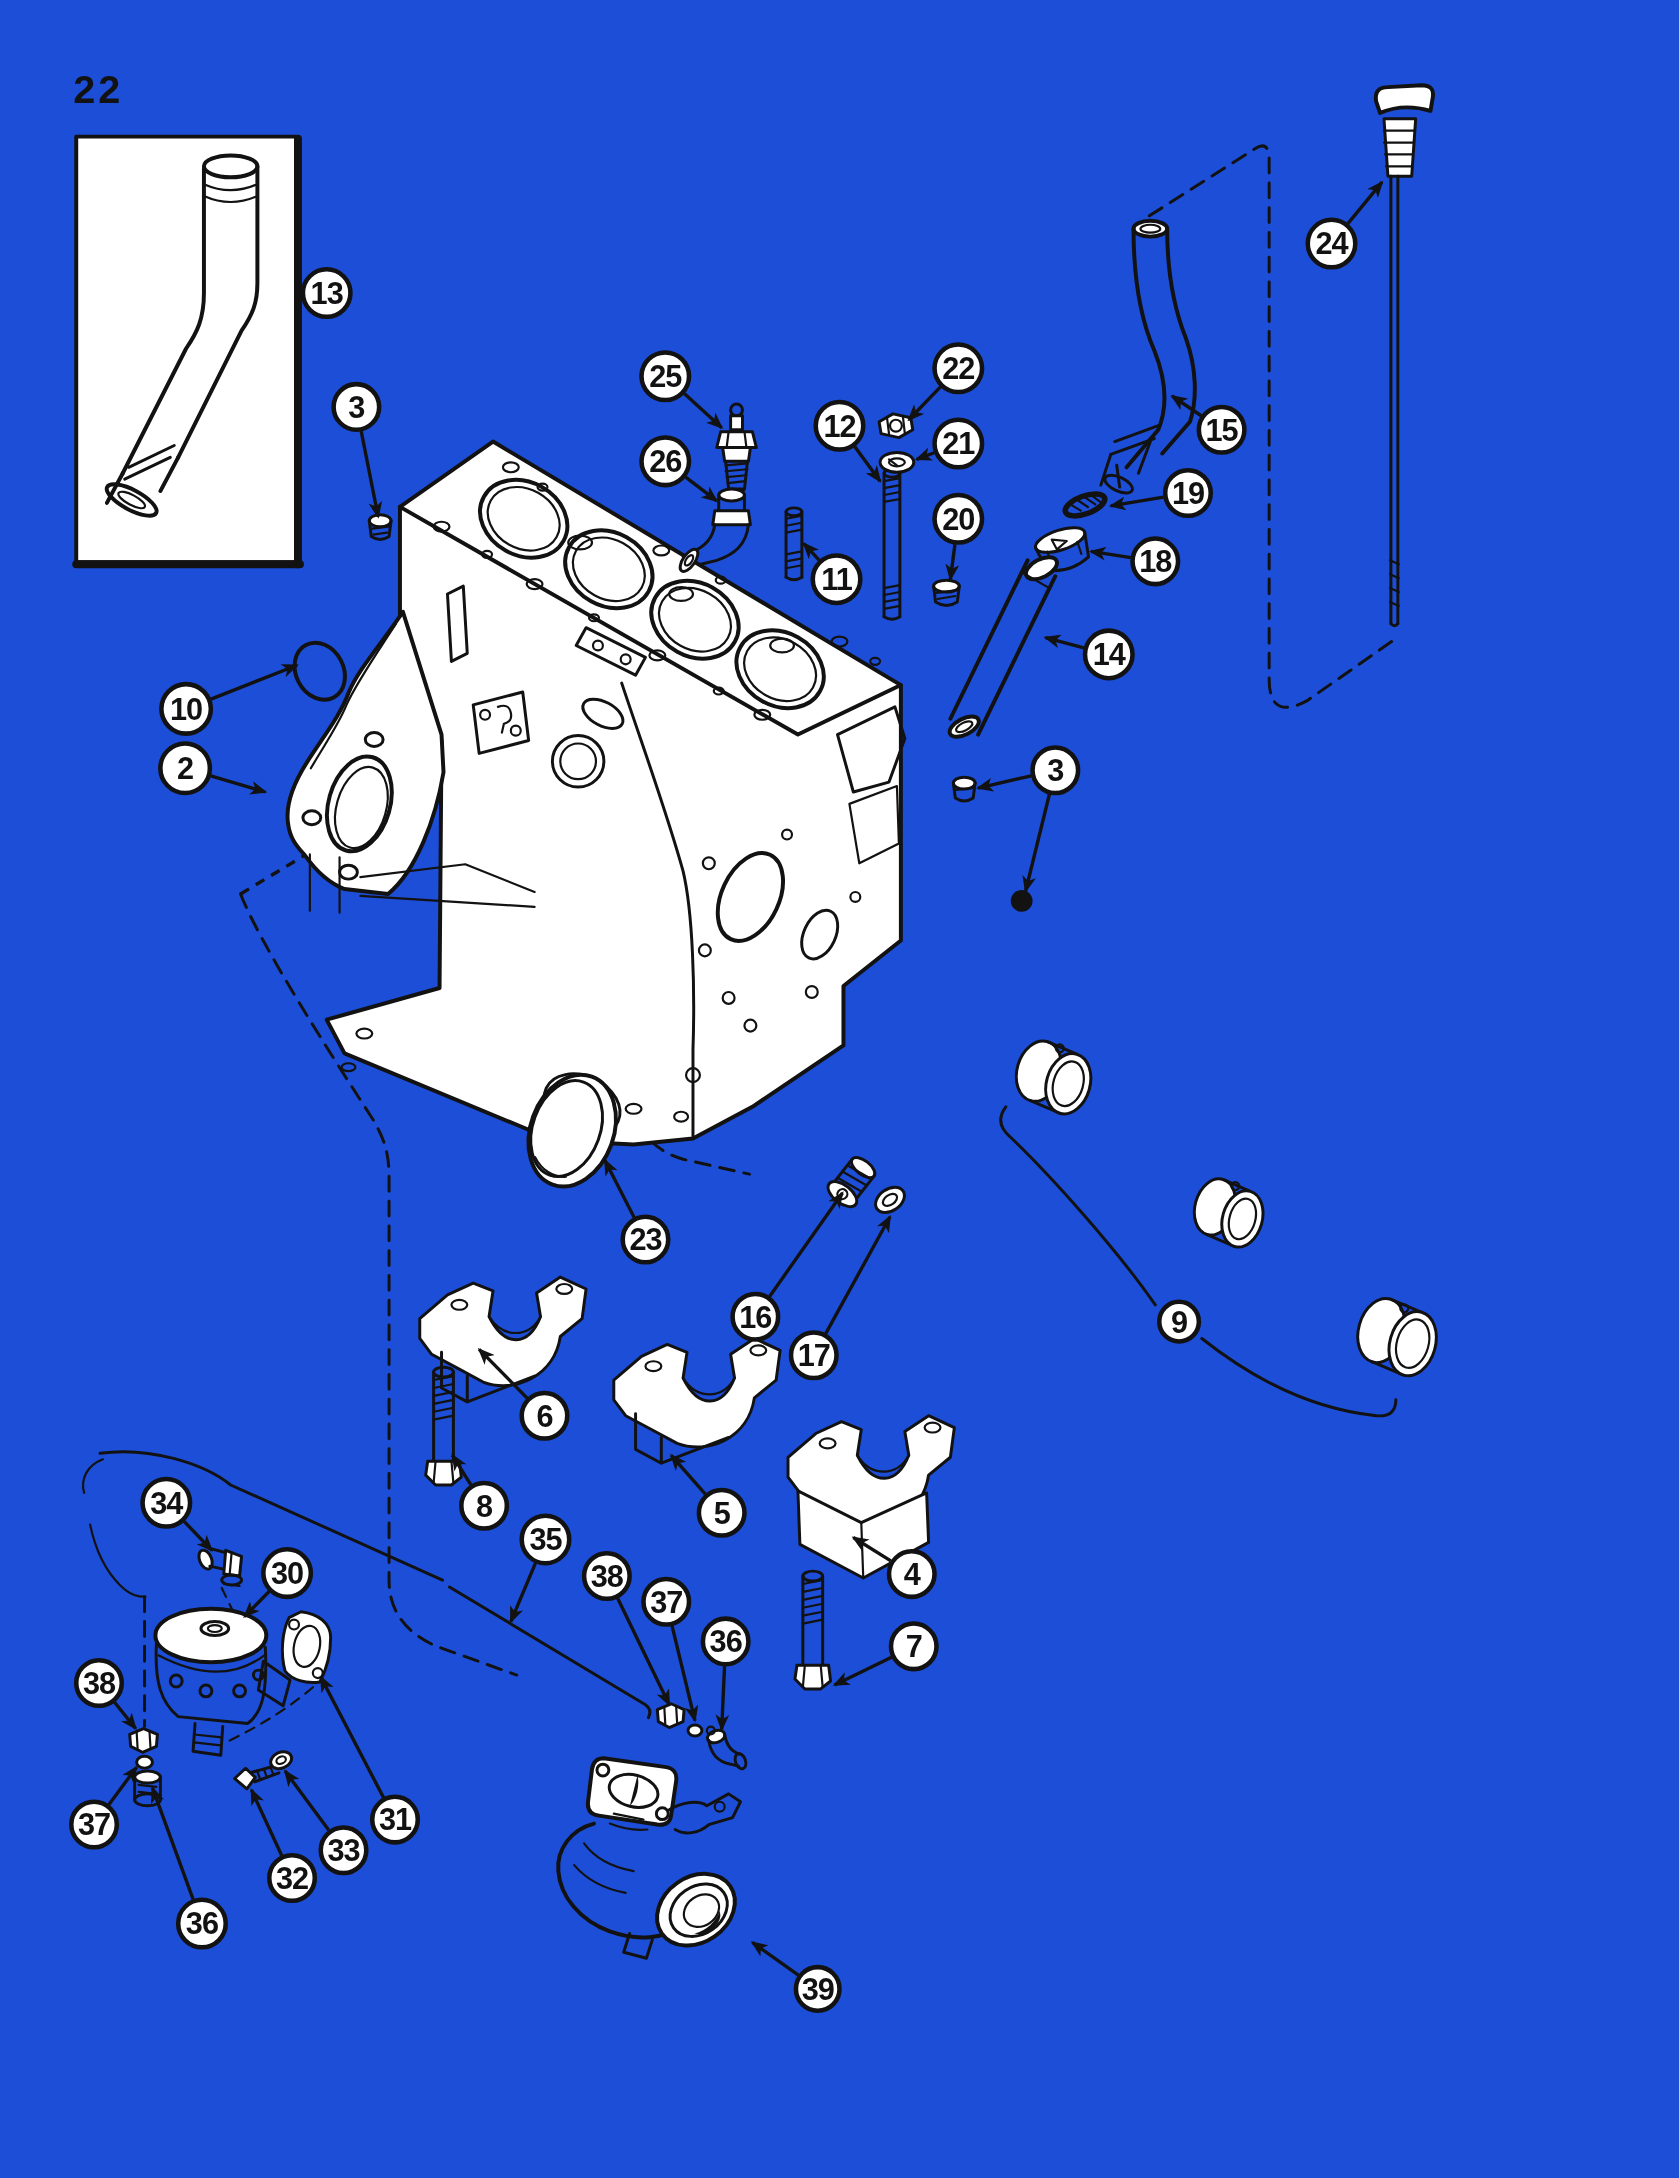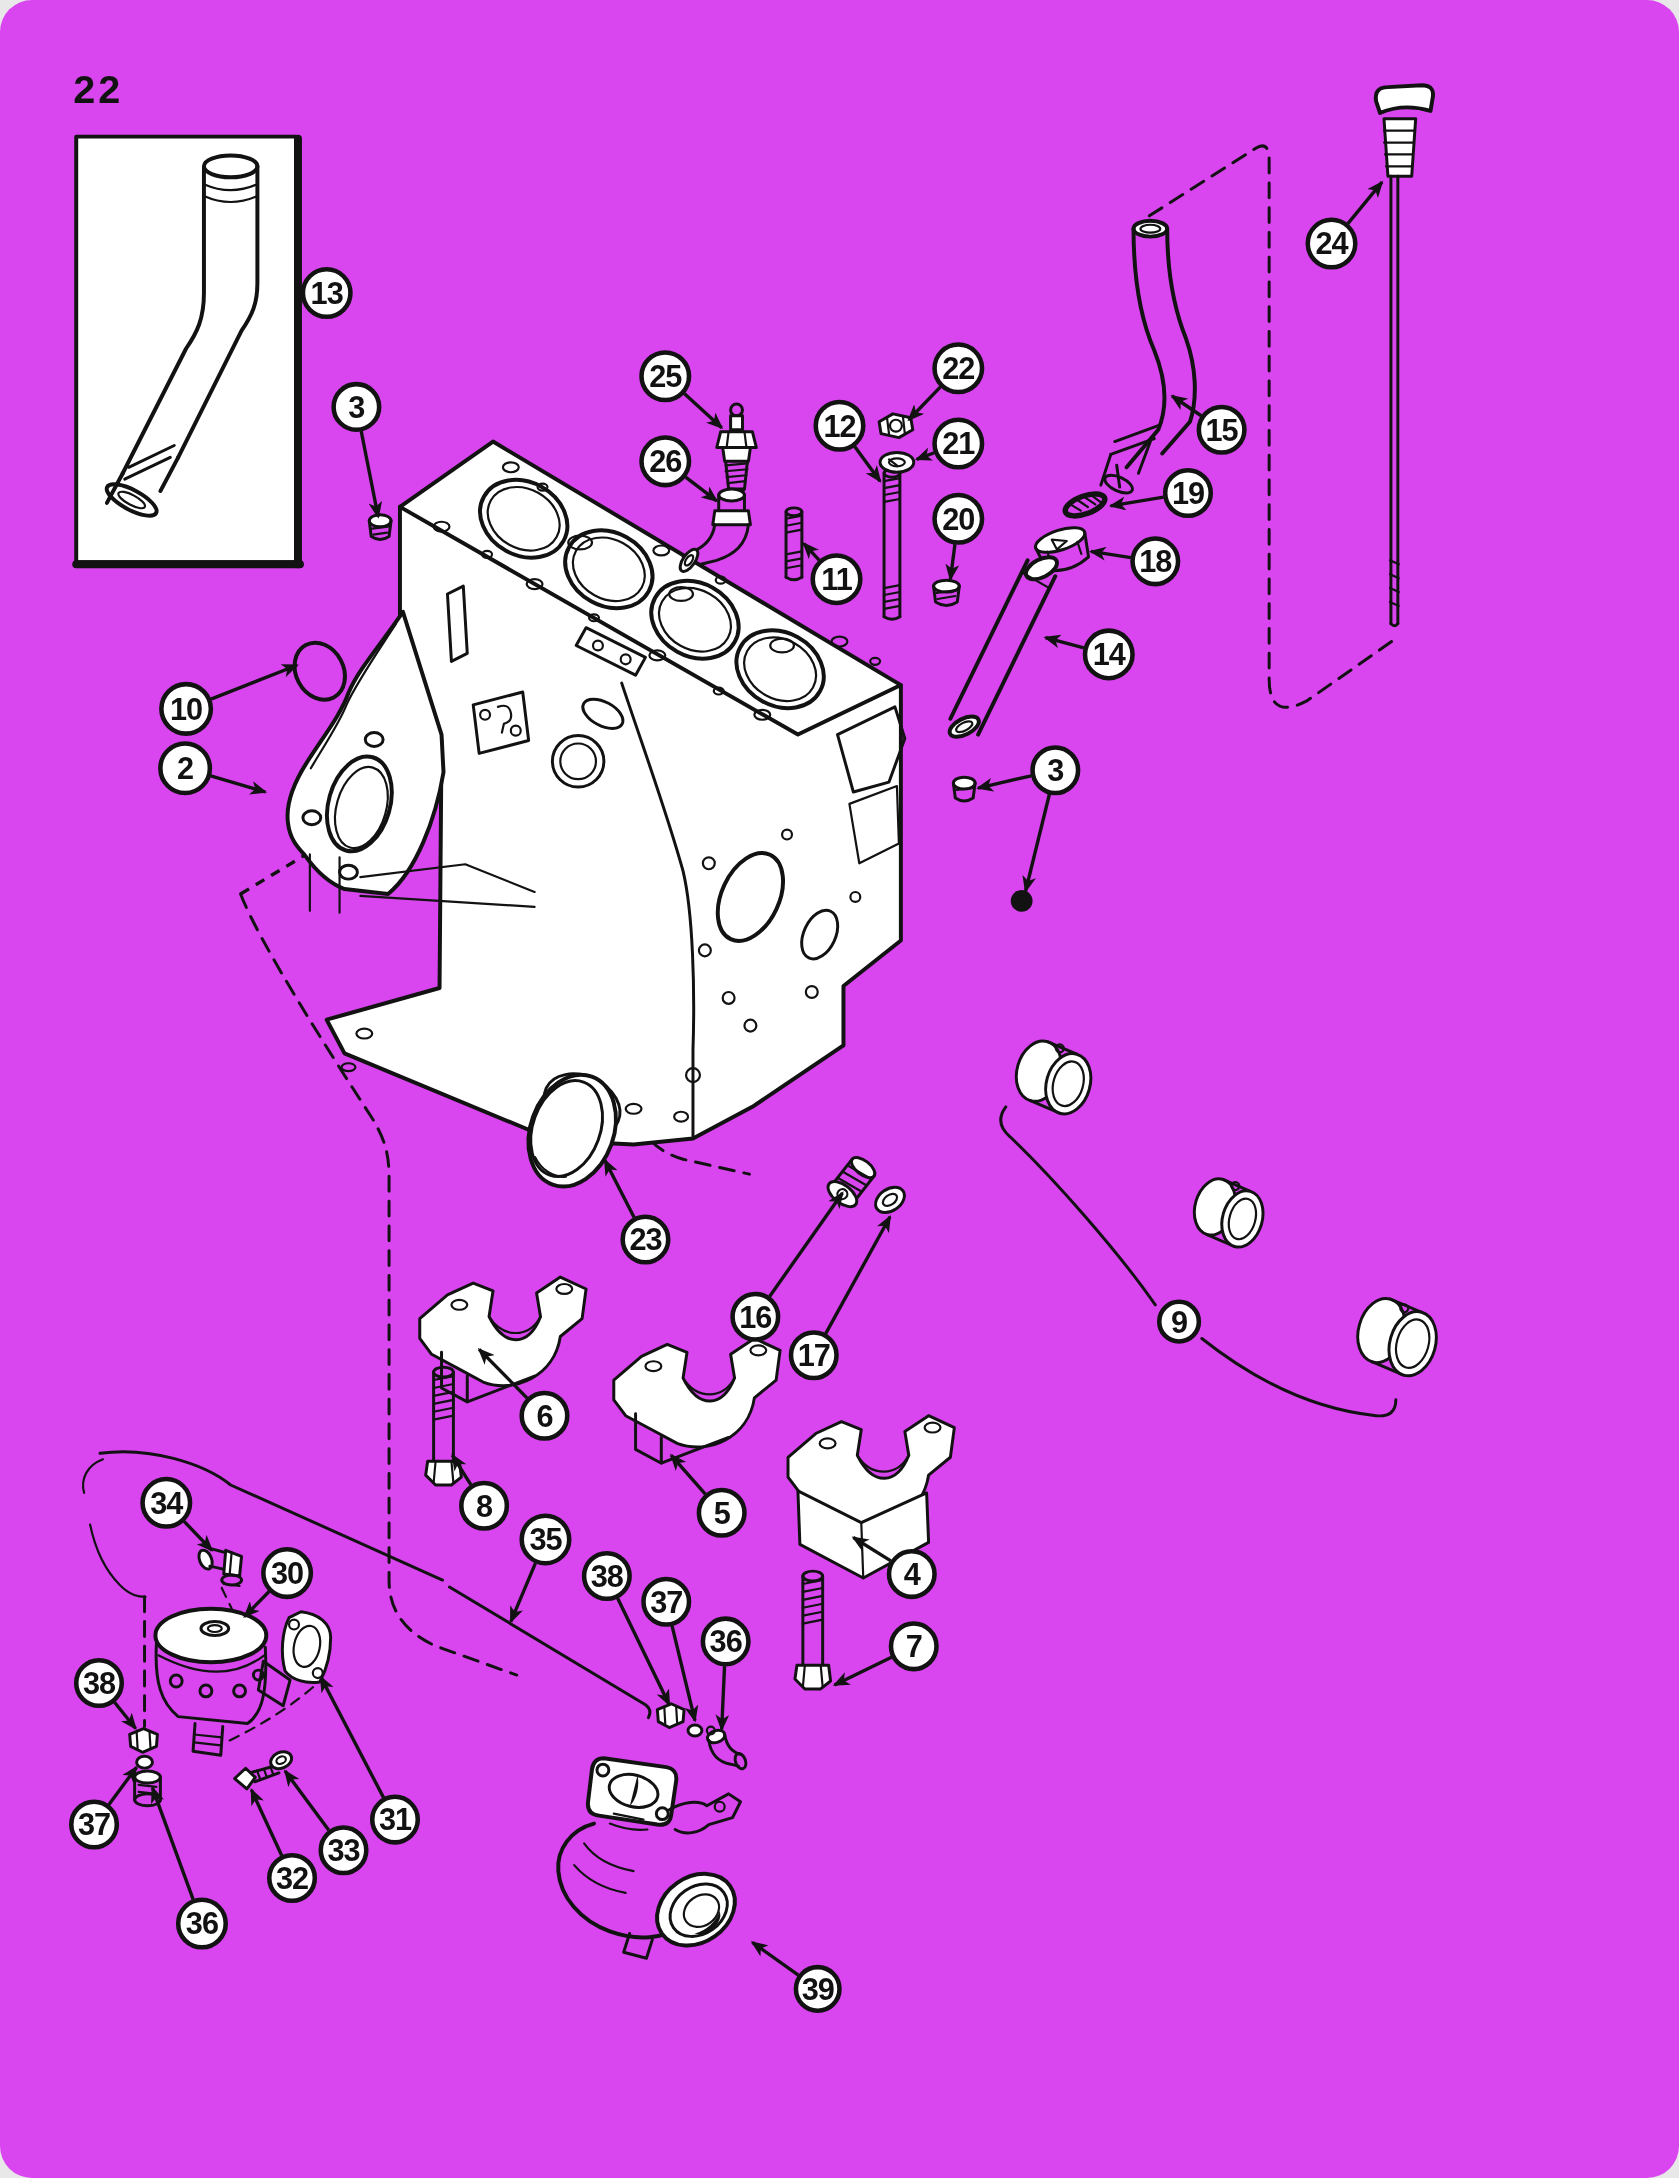--- a/index.html
+++ b/index.html
@@ -1,17 +1,17 @@
 <!DOCTYPE html>
 <html><head>
 <meta charset="utf-8">
 <style>
   html,body{margin:0;padding:0;background:#e8e8e8;}
-  .page{position:relative;width:1679px;height:2178px;background:#d946ef;margin:0 auto;
-        font-family:"Liberation Sans",sans-serif;overflow:hidden;border-radius:32px;}
+  .page{position:relative;width:1679px;height:2178px;background:#1d4ed8;margin:0 auto;
+        font-family:"Liberation Sans",sans-serif;overflow:hidden;}
   svg{position:absolute;left:0;top:0;}
   .ink{stroke:#121212;fill:none;stroke-linecap:round;stroke-linejoin:round;}
   .w4{stroke-width:4;} .w3{stroke-width:3;} .w2{stroke-width:2.2;} .w5{stroke-width:5.5;}
   .fillw{fill:#ffffff;}
   .dash{stroke-dasharray:15 10;}
   .dashsm{stroke-dasharray:10 8;}
   .callout-circle{fill:#ffffff;stroke:#121212;stroke-width:4.6;}
   .callout-text{fill:#121212;font-family:"Liberation Sans",sans-serif;font-weight:700;
                 font-size:31px;letter-spacing:-1px;text-anchor:middle;}
   .leader{stroke:#121212;stroke-width:3.4;fill:none;}

